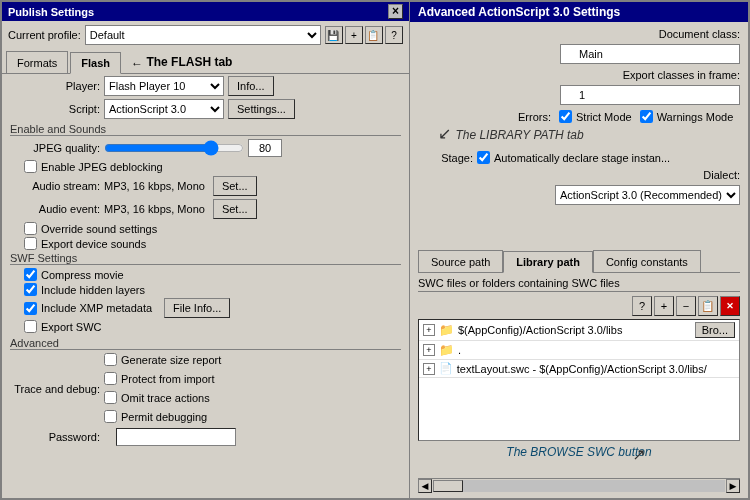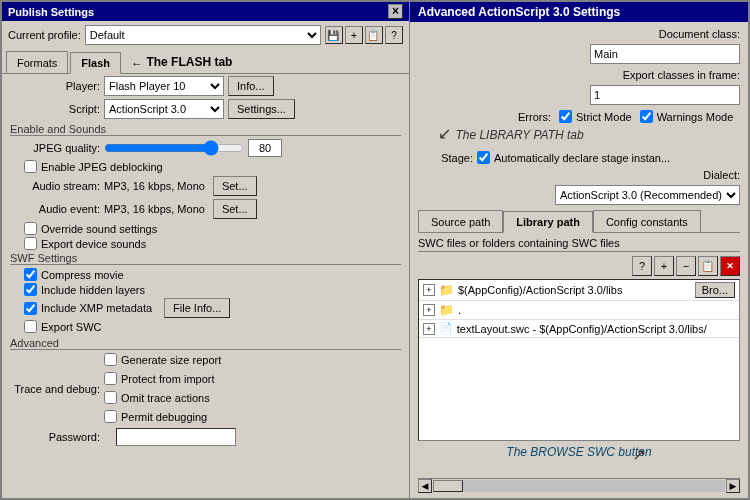--- a/index.html
+++ b/index.html
@@ -259,21 +259,21 @@
       font-size: 11px;
       text-align: right;
       min-width: 160px;
     }
 
     .right-input {
       height: 20px;
       min-width: 80px;
       border: 1px solid #808080;
       font-size: 11px;
-      padding: 0 3px;
+      padding: 0 18px;
     }
 
     .right-select {
       height: 20px;
       font-size: 11px;
       border: 1px solid #808080;
       background: white;
       min-width: 160px;
     }
 
@@ -320,20 +320,21 @@
     .right-tab {
       padding: 2px 12px;
       border: 1px solid #808080;
       border-bottom: none;
       background: #d4d0c8;
       cursor: pointer;
       font-size: 11px;
       height: 22px;
       display: flex;
       align-items: center;
+      margin-top: 40px;
     }
 
     .right-tab.active {
       background: #d4d0c8;
       border-bottom: 1px solid #d4d0c8;
       position: relative;
       top: 1px;
       font-weight: bold;
     }
 

